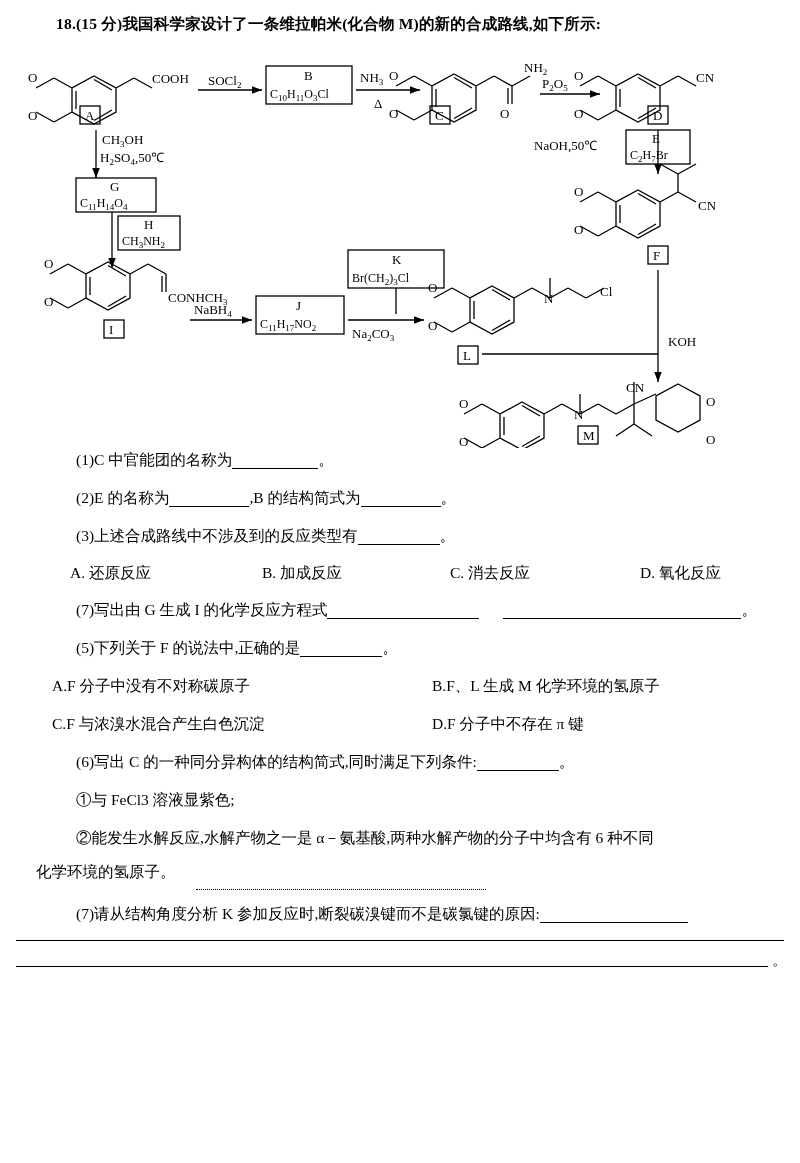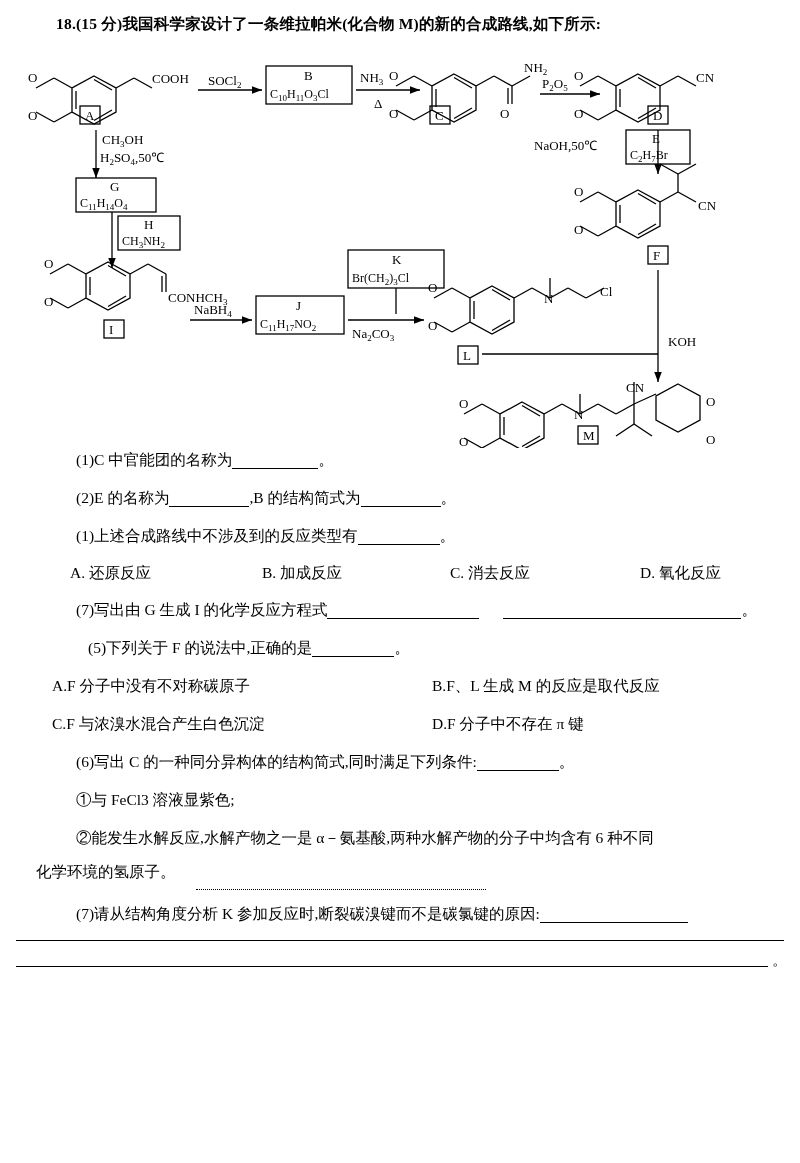--- a/index.html
+++ b/index.html
@@ -318,41 +318,41 @@
 
     <div class="line ind" style="position:absolute; left:12px; top:0;">
       <span>(1)C 中官能团的名称为</span><span class="u" style="width:86px;">&nbsp;</span><span>。</span>
     </div>
 
     <div class="line ind" style="position:absolute; left:12px; top:38px;">
       <span>(2)E 的名称为</span><span class="u" style="width:80px;">&nbsp;</span><span>,B 的结构简式为</span><span class="u" style="width:80px;">&nbsp;</span><span>。</span>
     </div>
 
     <div class="line ind" style="position:absolute; left:12px; top:76px;">
-      <span>(1)上述合成路线中不涉及到的反应类型有</span><span class="u" style="width:82px;">&nbsp;</span><span>。</span>
+      <span>(3)上述合成路线中不涉及到的反应类型有</span><span class="u" style="width:82px;">&nbsp;</span><span>。</span>
     </div>
 
     <div class="line" style="position:absolute; left:22px; top:113px; width:690px;">
       <span style="position:absolute; left:0;">A. 还原反应</span>
       <span style="position:absolute; left:192px;">B. 加成反应</span>
       <span style="position:absolute; left:380px;">C. 消去反应</span>
       <span style="position:absolute; left:570px;">D. 氧化反应</span>
     </div>
 
     <div class="line ind" style="position:absolute; left:12px; top:150px;">
       <span>(7)写出由 G 生成 I 的化学反应方程式</span><span class="u" style="width:152px;">&nbsp;</span><span style="display:inline-block;width:24px;">&nbsp;</span><span class="u" style="width:238px;">&nbsp;</span><span>。</span>
     </div>
 
-    <div class="line ind" style="position:absolute; left:24px; top:188px;text-align:right;">
+    <div class="line ind" style="position:absolute; left:12px; top:188px;text-align:right;">
       <span>(5)下列关于 F 的说法中,正确的是</span><span class="u" style="width:82px;">&nbsp;</span><span>。</span>
     </div>
 
     <div class="line" style="position:absolute; left:4px; top:226px; width:700px;">
       <span style="position:absolute; left:0;">A.F 分子中没有不对称碳原子</span>
-      <span style="position:absolute; left:380px;">B.F、L 生成 M 的反应是取代反应</span>
+      <span style="position:absolute; left:380px;">B.F、L 生成 M 化学环境的氢原子</span>
     </div>
 
     <div class="line" style="position:absolute; left:4px; top:264px; width:700px;">
       <span style="position:absolute; left:0;">C.F 与浓溴水混合产生白色沉淀</span>
       <span style="position:absolute; left:380px;text-align:right;">D.F 分子中不存在 π 键</span>
     </div>
 
     <div class="line ind" style="position:absolute; left:12px; top:302px;">
       <span>(6)写出 C 的一种同分异构体的结构简式,同时满足下列条件:</span><span class="u" style="width:82px;">&nbsp;</span><span>。</span>
     </div>

